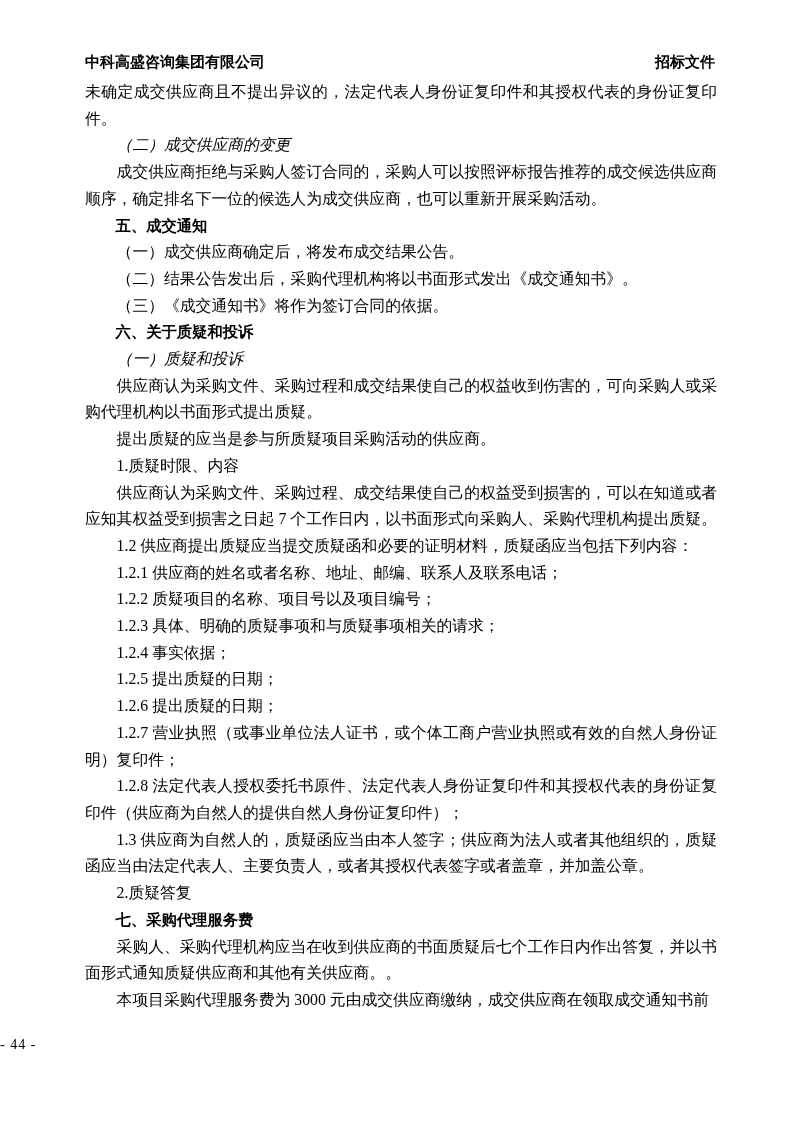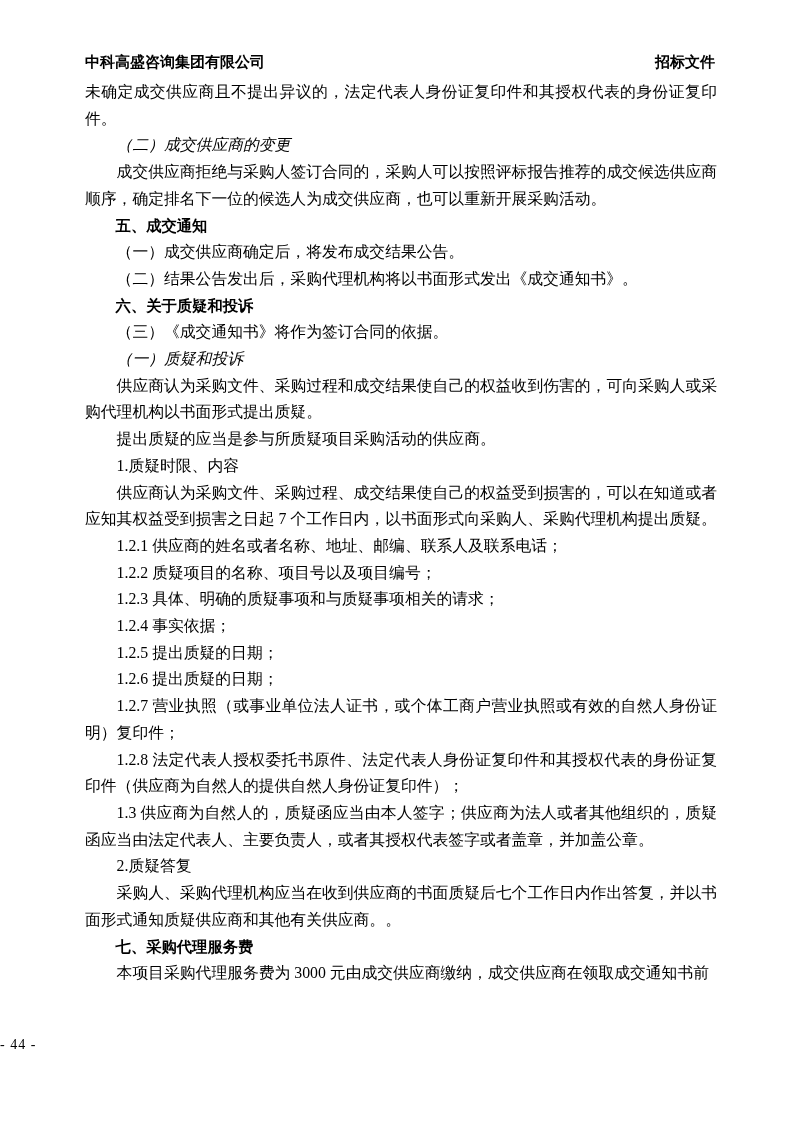--- a/index.html
+++ b/index.html
@@ -70,39 +70,40 @@
     <span>招标文件</span>
   </div>
 
   <div class="doc-body">
       <p class="para body noindent">未确定成交供应商且不提出异议的，法定代表人身份证复印件和其授权代表的身份证复印件。</p>
       <p class="para kaiti">（二）成交供应商的变更</p>
       <p class="para body">成交供应商拒绝与采购人签订合同的，采购人可以按照评标报告推荐的成交候选供应商顺序，确定排名下一位的候选人为成交供应商，也可以重新开展采购活动。</p>
       <p class="para heading">五、成交通知</p>
       <p class="para body">（一）成交供应商确定后，将发布成交结果公告。</p>
       <p class="para body">（二）结果公告发出后，采购代理机构将以书面形式发出《成交通知书》。</p>
+      <p class="para body">（三）《成交通知书》将作为签订合同的依据。</p>
       <p class="para heading">六、关于质疑和投诉</p>
-      <p class="para body">（三）《成交通知书》将作为签订合同的依据。</p>
       <p class="para kaiti">（一）质疑和投诉</p>
       <p class="para body">供应商认为采购文件、采购过程和成交结果使自己的权益收到伤害的，可向采购人或采购代理机构以书面形式提出质疑。</p>
       <p class="para body">提出质疑的应当是参与所质疑项目采购活动的供应商。</p>
       <p class="para body">1.质疑时限、内容</p>
       <p class="para body">供应商认为采购文件、采购过程、成交结果使自己的权益受到损害的，可以在知道或者应知其权益受到损害之日起 7 个工作日内，以书面形式向采购人、采购代理机构提出质疑。</p>
+      <p class="para body">1.2 供应商提出质疑应当提交质疑函和必要的证明材料，质疑函应当包括下列内容：</p>
       <p class="para body">1.2.1 供应商的姓名或者名称、地址、邮编、联系人及联系电话；</p>
       <p class="para body">1.2.2 质疑项目的名称、项目号以及项目编号；</p>
       <p class="para body">1.2.3 具体、明确的质疑事项和与质疑事项相关的请求；</p>
       <p class="para body">1.2.4 事实依据；</p>
       <p class="para body">1.2.5 提出质疑的日期；</p>
       <p class="para body">1.2.6 提出质疑的日期；</p>
       <p class="para body">1.2.7 营业执照（或事业单位法人证书，或个体工商户营业执照或有效的自然人身份证明）复印件；</p>
       <p class="para body">1.2.8 法定代表人授权委托书原件、法定代表人身份证复印件和其授权代表的身份证复印件（供应商为自然人的提供自然人身份证复印件）；</p>
       <p class="para body">1.3 供应商为自然人的，质疑函应当由本人签字；供应商为法人或者其他组织的，质疑函应当由法定代表人、主要负责人，或者其授权代表签字或者盖章，并加盖公章。</p>
       <p class="para body">2.质疑答复</p>
+      <p class="para heading">七、采购代理服务费</p>
       <p class="para body">采购人、采购代理机构应当在收到供应商的书面质疑后七个工作日内作出答复，并以书面形式通知质疑供应商和其他有关供应商。。</p>
-      <p class="para heading">七、采购代理服务费</p>
       <p class="para body">本项目采购代理服务费为 3000 元由成交供应商缴纳，成交供应商在领取成交通知书前</p>
     </div>
 
   <div class="page-footer">
     <span>- 44 -</span>
   </div>
 
 </div>
 
 </body></html>

